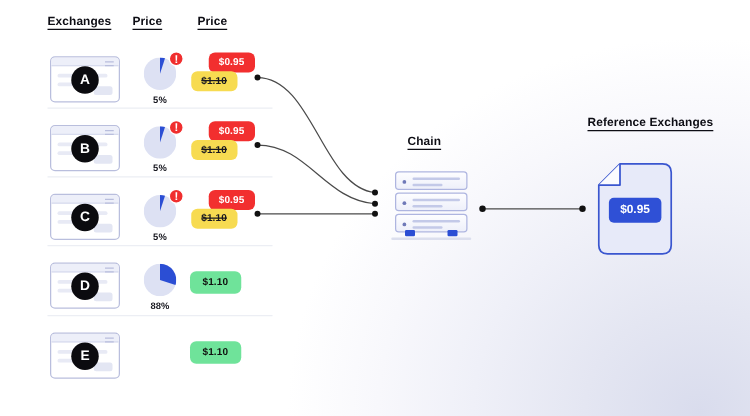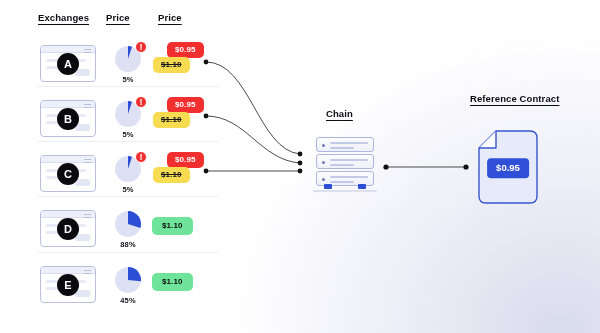--- a/index.html
+++ b/index.html
@@ -383,29 +383,20 @@
 
   <div class="browser" style="left:40px; top:266px;">
     <div class="bar">
         <div class="ctl"></div>
       </div>
     <div class="body-line bl1"></div>
     <div class="body-line bl2"></div>
     <div class="chip"></div>
     <div class="letter-badge">E</div>
   </div>
-  <div class="pie-wrap" style="left:106px; top:267px;">
-    <div class="pie">
-      <svg width="26" height="26" viewBox="0 0 26 26">
-        <circle cx="13" cy="13" r="13" fill="#dde1f3"></circle>
-        <path d="M13 13 L13 0 A13 13 0 0 1 25.95 14.36 Z" fill="#2b4ed4"></path>
-      </svg>
-    </div>
-    <div class="pie-label">45%</div>
-  </div>
   <div class="price-badge price-green" style="left:152px; top:273px;">$1.10</div>
 
   <svg class="abs" style="left:0; top:0;" width="600" height="333">
 
     <path d="M206,62 C250,62 258,150 300,154" stroke="#4a4a4a" stroke-width="1" fill="none"></path>
 
     <path d="M206,116 C246,116 260,160 300,163" stroke="#4a4a4a" stroke-width="1" fill="none"></path>
 
     <path d="M206,171 L300,171" stroke="#4a4a4a" stroke-width="1" fill="none"></path>
 
@@ -437,21 +428,21 @@
     <div class="rack" style="margin-bottom:0;">
       <div class="dot"></div>
       <div class="ln ln-a"></div>
       <div class="ln ln-b"></div>
       <div class="foot foot-l"></div>
       <div class="foot foot-r"></div>
     </div>
     <div class="stack-shadow"></div>
   </div>
 
-  <div class="abs col-head" style="left:470px; top:93px;">Reference Contract</div>
+  <div class="abs col-head" style="left:470px; top:93px;">Reference Exchanges</div>
   <div class="doc" style="left:478px; top:130px;">
     <svg width="60" height="74" viewBox="0 0 60 74">
       <path d="M18 1 L52 1 Q59 1 59 8 L59 66 Q59 73 52 73 L8 73 Q1 73 1 66 L1 18 Z" fill="#e7eaf9" stroke="#3a56cf" stroke-width="1.4" stroke-linejoin="round"></path>
       <path d="M18 1 L18 18 L1 18" fill="#fbfcff" stroke="#3a56cf" stroke-width="1.4" stroke-linejoin="round"></path>
     </svg>
     <div class="doc-badge">$0.95</div>
   </div>
 
 
 </div>

